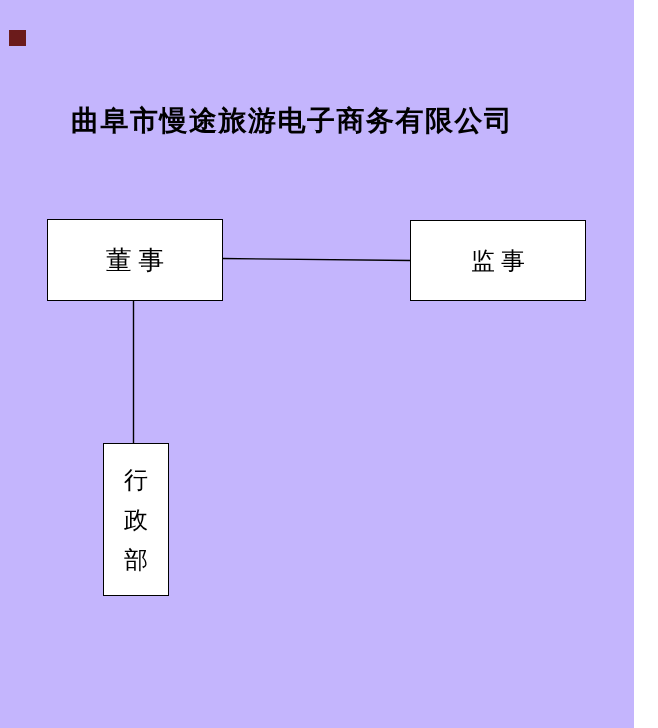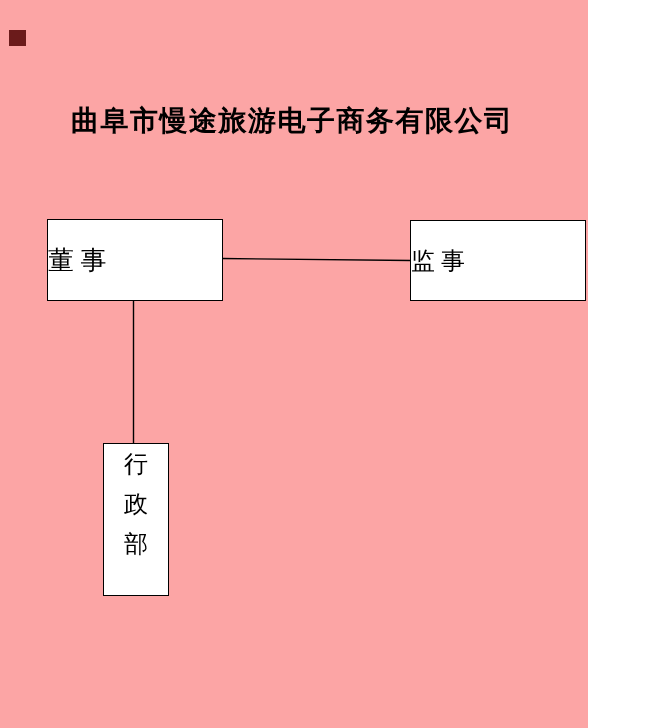--- a/index.html
+++ b/index.html
@@ -2,23 +2,23 @@
 <html><head>
 <meta charset="utf-8">
 <style>
   html, body {
     margin: 0;
     padding: 0;
     background: #ffffff;
   }
   .canvas {
     position: relative;
-    width: 588px;
+    width: 634px;
     height: 728px;
-    background: #fca5a5;
+    background: #c4b5fd;
     overflow: hidden;
     font-family: "Liberation Serif", serif;
     color: #000000;
   }
   .corner-marker {
     position: absolute;
     left: 9px;
     top: 30px;
     width: 17px;
     height: 16px;
@@ -42,20 +42,21 @@
     width: 658px;
     height: 728px;
     pointer-events: none;
   }
   .node {
     position: absolute;
     border: 1.5px solid #000000;
     background: #ffffff;
     display: flex;
     align-items: center;
+    justify-content: center;
     box-sizing: border-box;
   }
   .node-director {
     left: 47px;
     top: 219px;
     width: 176px;
     height: 82px;
     font-size: 26px;
   }
   .node-supervisor {

